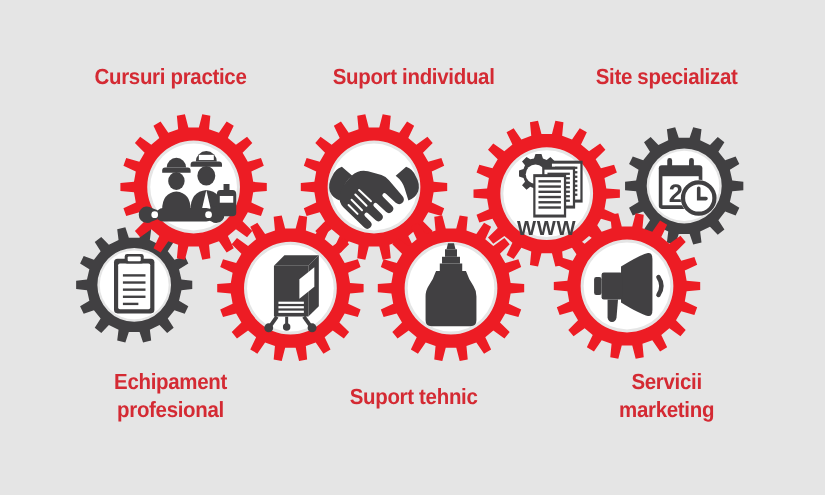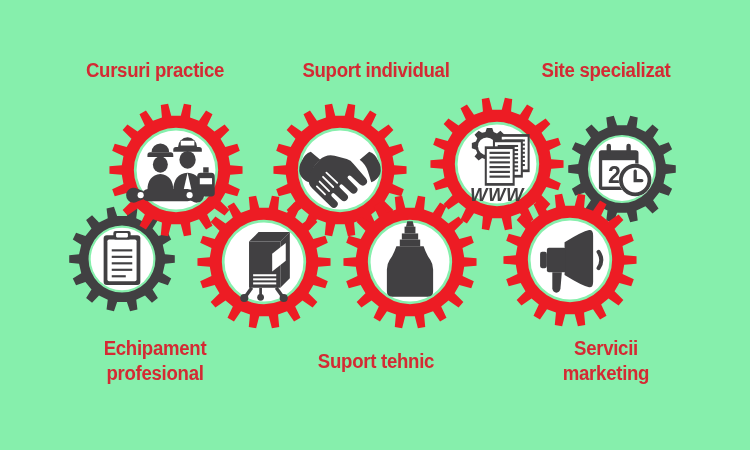--- a/index.html
+++ b/index.html
@@ -11,21 +11,21 @@
     height: 450px;
     background: #ffffff;
     font-family: "Liberation Sans", sans-serif;
     overflow: hidden;
     position: relative;
   }
   #stage {
     position: relative;
     width: 750px;
     height: 450px;
-    background: #86efac;
+    background: #e5e5e5;
   }
 
   
   .label {
     position: absolute;
     color: #d42a33;
     font-family: "Liberation Sans", sans-serif;
     font-weight: bold;
     font-size: 20px;
     line-height: 1.25;
@@ -43,21 +43,21 @@
   .label-servicii       { left: 500px; top: 336px; width: 212px; }
 
   
   .gear {
     position: absolute;
   }
   .gear svg { display: block; overflow: visible; }
 
   .g1 { left:  108px; top: 102px; width: 136px; height: 136px; z-index: 5; }
   .g2 { left:  272px; top: 102px; width: 136px; height: 136px; z-index: 5; }
-  .g3 { left:  429px; top: 96px; width: 136px; height: 136px; z-index: 5; font-style: italic; }
+  .g3 { left:  429px; top: 108px; width: 136px; height: 136px; z-index: 5; }
   .g4 { left:  567px; top: 114px; width: 110px; height: 110px; z-index: 3; }
   .g5 { left:   68px; top: 205px; width: 108px; height: 108px; z-index: 3; }
   .g6 { left:  196px; top: 194px; width: 136px; height: 136px; z-index: 6; }
   .g7 { left:  342px; top: 194px; width: 136px; height: 136px; z-index: 6; }
   .g8 { left:  502px; top: 192px; width: 136px; height: 136px; z-index: 6; }
 </style>
 </head>
 <body>
 
 <div id="stage">

